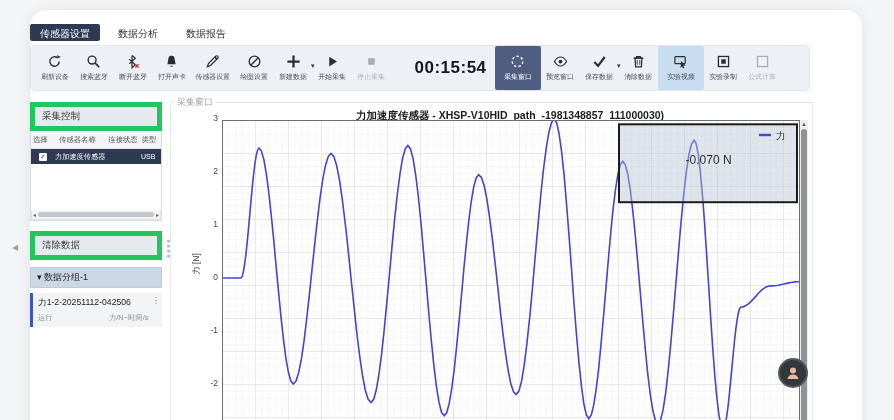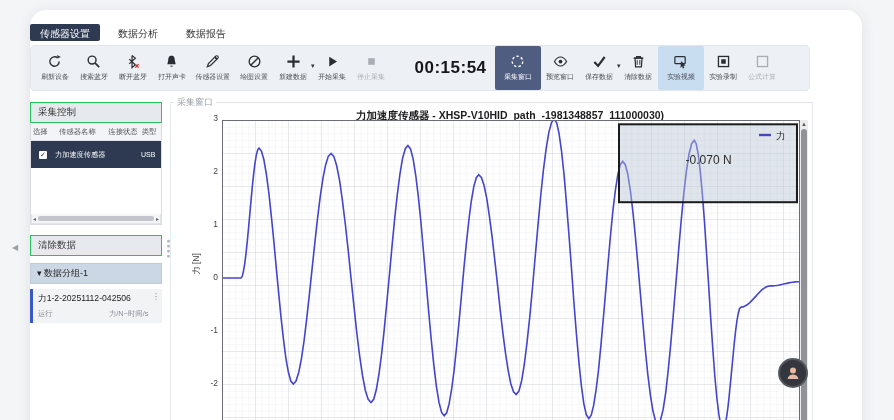--- a/index.html
+++ b/index.html
@@ -22,27 +22,27 @@
   .tbtn svg{width:15px;height:15px;}
   .tbtn.disabled{color:#a9adb4;}
   .tbtn.disabled .lbl{color:#a9adb4;}
   .tbtn.sel-dark{background:#4f5d80;color:#fff;border-radius:2px;min-width:40px;}
   .tbtn.sel-dark .lbl{color:#fff;}
   .tbtn.sel-light{background:#c9ddf1;border-radius:2px;min-width:40px;}
   .caret{position:absolute;right:-2px;top:16px;font-size:7px;color:#333;}
   .timer{display:flex;align-items:center;font-weight:bold;font-size:17px;color:#15171c;
          padding:0 8px;letter-spacing:.5px;white-space:nowrap;margin-left:16px;}
   
-  .panel-h{background:#e6eaef;border:1px solid #22c55e;font-size:9.5px;color:#333;
+  .panel-h{background:#e6eaef;border:5px solid #22c55e;font-size:9.5px;color:#333;
            padding:3px 7px;}
   .sidebar{position:absolute;left:30px;top:102px;width:132px;}
   .sensor-table{border:1px solid #d9dde3;border-top:none;font-size:8px;}
   .s-head{display:flex;background:#f2f4f7;color:#555;border-bottom:1px solid #e2e5ea;}
   .s-head div{padding:3px 1px;white-space:nowrap;transform:scale(.92);}
-  .s-row{display:flex;align-items:center;background:#2e3a52;color:#fff;height:27px;}
+  .s-row{display:flex;align-items:center;background:#2e3a52;color:#fff;height:15px;}
   .chk{width:8px;height:8px;background:#fff;border-radius:1px;margin:0 auto;
        display:flex;align-items:center;justify-content:center;font-size:7px;color:#2e3a52;}
   .dot{width:6px;height:6px;border-radius:50%;margin:0 auto;}
   .s-empty{height:46px;background:#fff;}
   .hscroll{height:9px;background:#f3f4f6;border:1px solid #e2e5ea;border-top:none;
            display:flex;align-items:center;justify-content:space-between;
            font-size:6px;color:#666;padding:0 1px;}
   .hthumb{flex:1;height:5px;background:#c2c6cc;margin:0 2px;border-radius:2px;}
   .datalist{margin-top:10px;}
   .group-row{background:#ccd7e5;font-size:9px;color:#222;padding:3px 6px;margin-top:7px;

